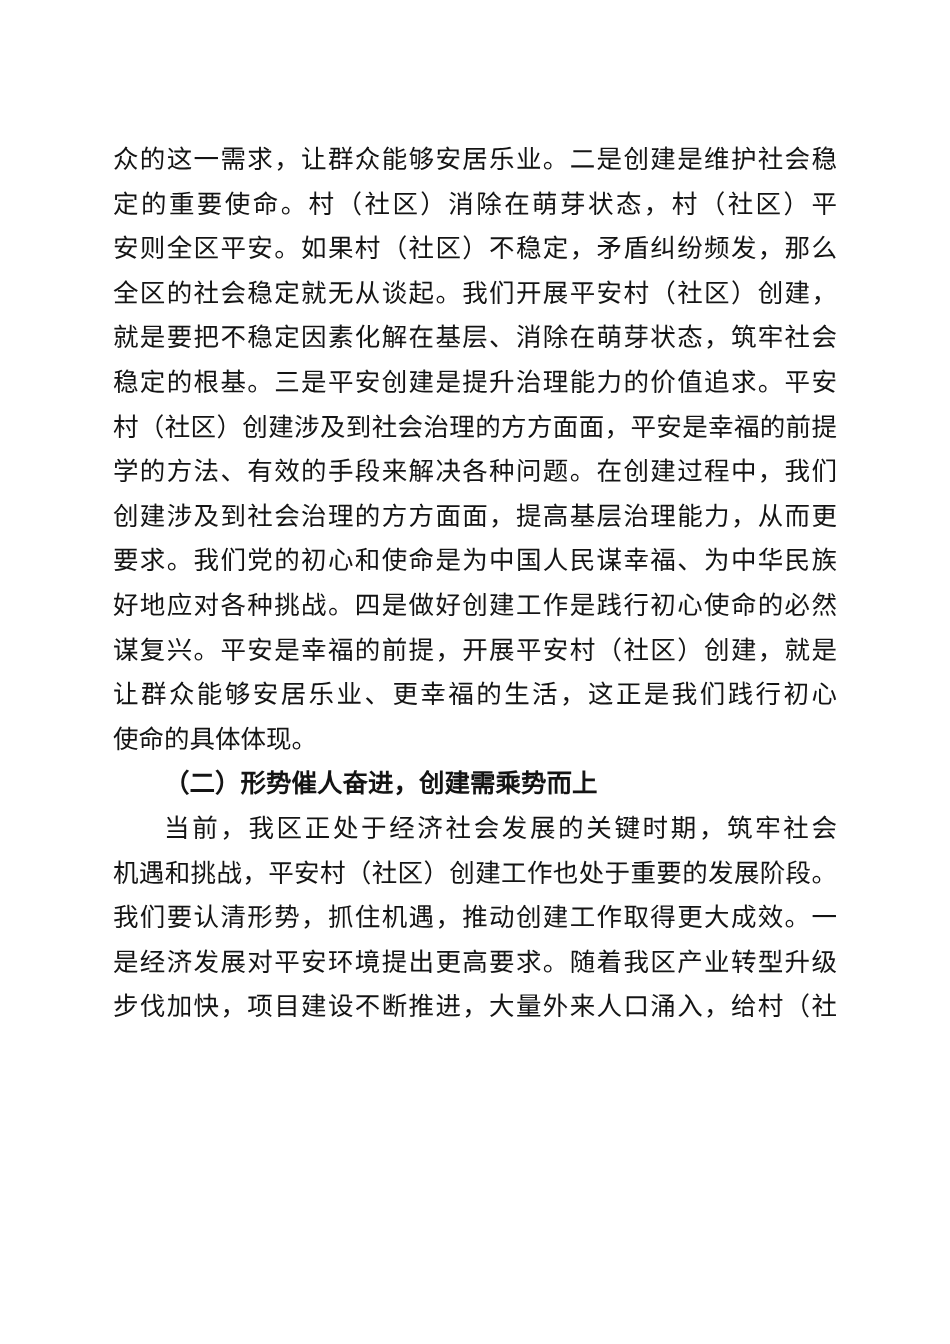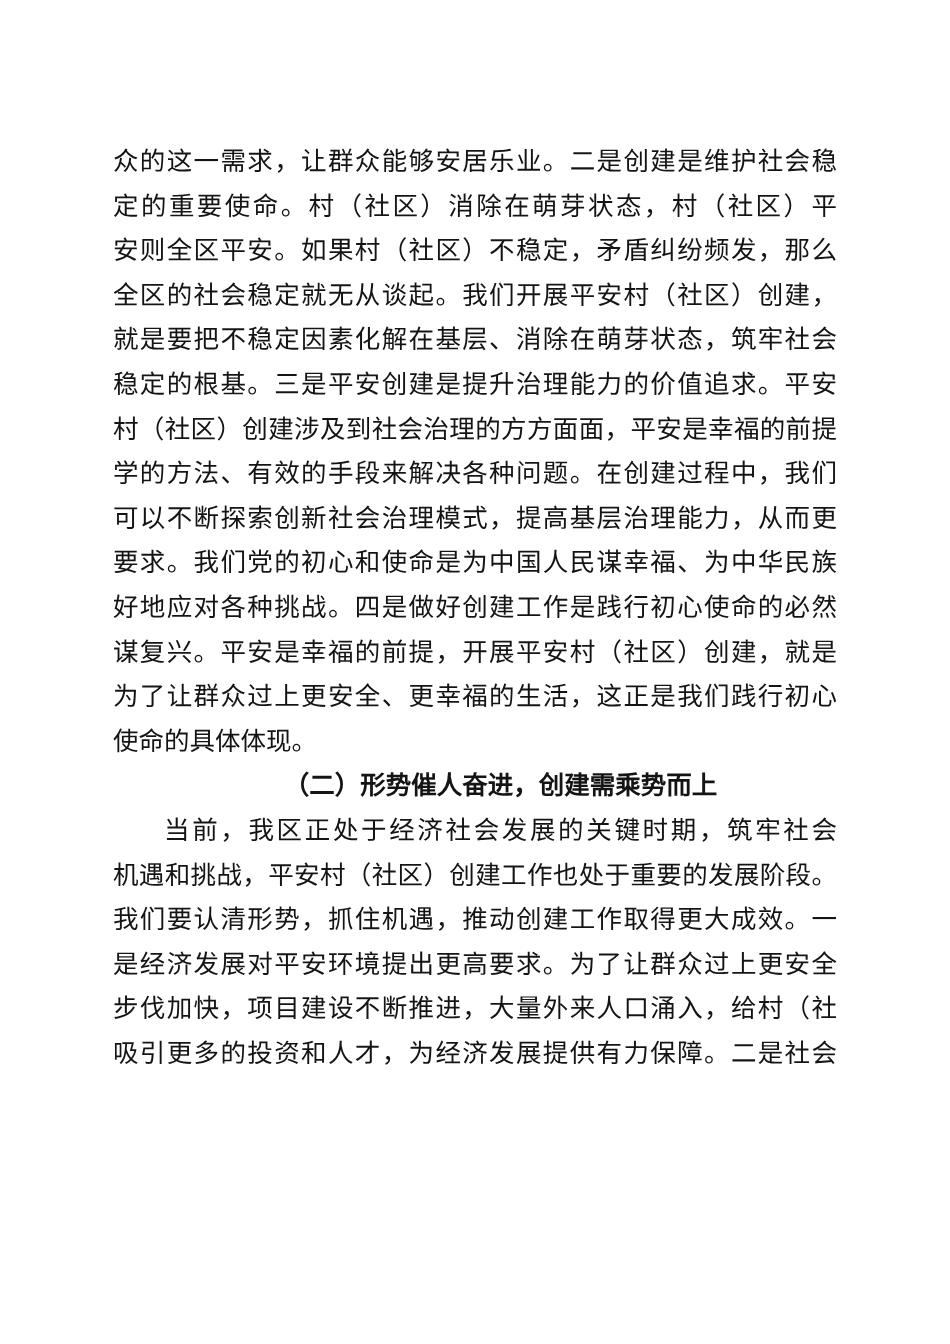--- a/index.html
+++ b/index.html
@@ -6,21 +6,21 @@
     margin: 0;
     padding: 0;
     background: #ffffff;
   }
   .page {
     position: relative;
     width: 950px;
     height: 1344px;
     background: #ffffff;
     overflow: hidden;
-    font-family: Liberation Serif, serif;
+    font-family: Liberation Mono, monospace;
   }
   .content {
     position: absolute;
     left: 113px;
     top: 140px;
     width: 724px;
   }
   .line {
     height: 44.6px;
     line-height: 44.6px;
@@ -33,43 +33,41 @@
   .line.just {
     text-align: justify;
     text-align-last: justify;
     text-justify: inter-ideograph;
   }
   .line.ind {
     padding-left: 51px;
   }
   .line.bold {
     font-weight: 700;
-    text-align: center;
   }
 </style>
 </head>
 <body>
 
 <div class="page">
   <div class="content">
       <div class="line just">众的这一需求，让群众能够安居乐业。二是创建是维护社会稳</div>
       <div class="line just">定的重要使命。村（社区）消除在萌芽状态，村（社区）平</div>
       <div class="line just">安则全区平安。如果村（社区）不稳定，矛盾纠纷频发，那么</div>
       <div class="line just">全区的社会稳定就无从谈起。我们开展平安村（社区）创建，</div>
       <div class="line just">就是要把不稳定因素化解在基层、消除在萌芽状态，筑牢社会</div>
       <div class="line just">稳定的根基。三是平安创建是提升治理能力的价值追求。平安</div>
       <div class="line just">村（社区）创建涉及到社会治理的方方面面，平安是幸福的前提</div>
       <div class="line just">学的方法、有效的手段来解决各种问题。在创建过程中，我们</div>
-      <div class="line just">可以不断探索创新社会治理模式，提高基层治理能力，从而更</div>
+      <div class="line just">创建涉及到社会治理的方方面面，提高基层治理能力，从而更</div>
       <div class="line just">要求。我们党的初心和使命是为中国人民谋幸福、为中华民族</div>
       <div class="line just">好地应对各种挑战。四是做好创建工作是践行初心使命的必然</div>
       <div class="line just">谋复兴。平安是幸福的前提，开展平安村（社区）创建，就是</div>
-      <div class="line just">为了让群众过上更安全、更幸福的生活，这正是我们践行初心</div>
+      <div class="line just">让群众能够安居乐业、更幸福的生活，这正是我们践行初心</div>
       <div class="line">使命的具体体现。</div>
       <div class="line ind bold">（二）形势催人奋进，创建需乘势而上</div>
       <div class="line just ind">当前，我区正处于经济社会发展的关键时期，筑牢社会</div>
       <div class="line just">机遇和挑战，平安村（社区）创建工作也处于重要的发展阶段。</div>
       <div class="line just">我们要认清形势，抓住机遇，推动创建工作取得更大成效。一</div>
-      <div class="line just">是经济发展对平安环境提出更高要求。为了让群众过上更安全</div>
+      <div class="line just">是经济发展对平安环境提出更高要求。随着我区产业转型升级</div>
       <div class="line just">步伐加快，项目建设不断推进，大量外来人口涌入，给村（社</div>
-      <div class="line just">吸引更多的投资和人才，为经济发展提供有力保障。二是社会</div>
     </div>
 </div>
 
 </body></html>

